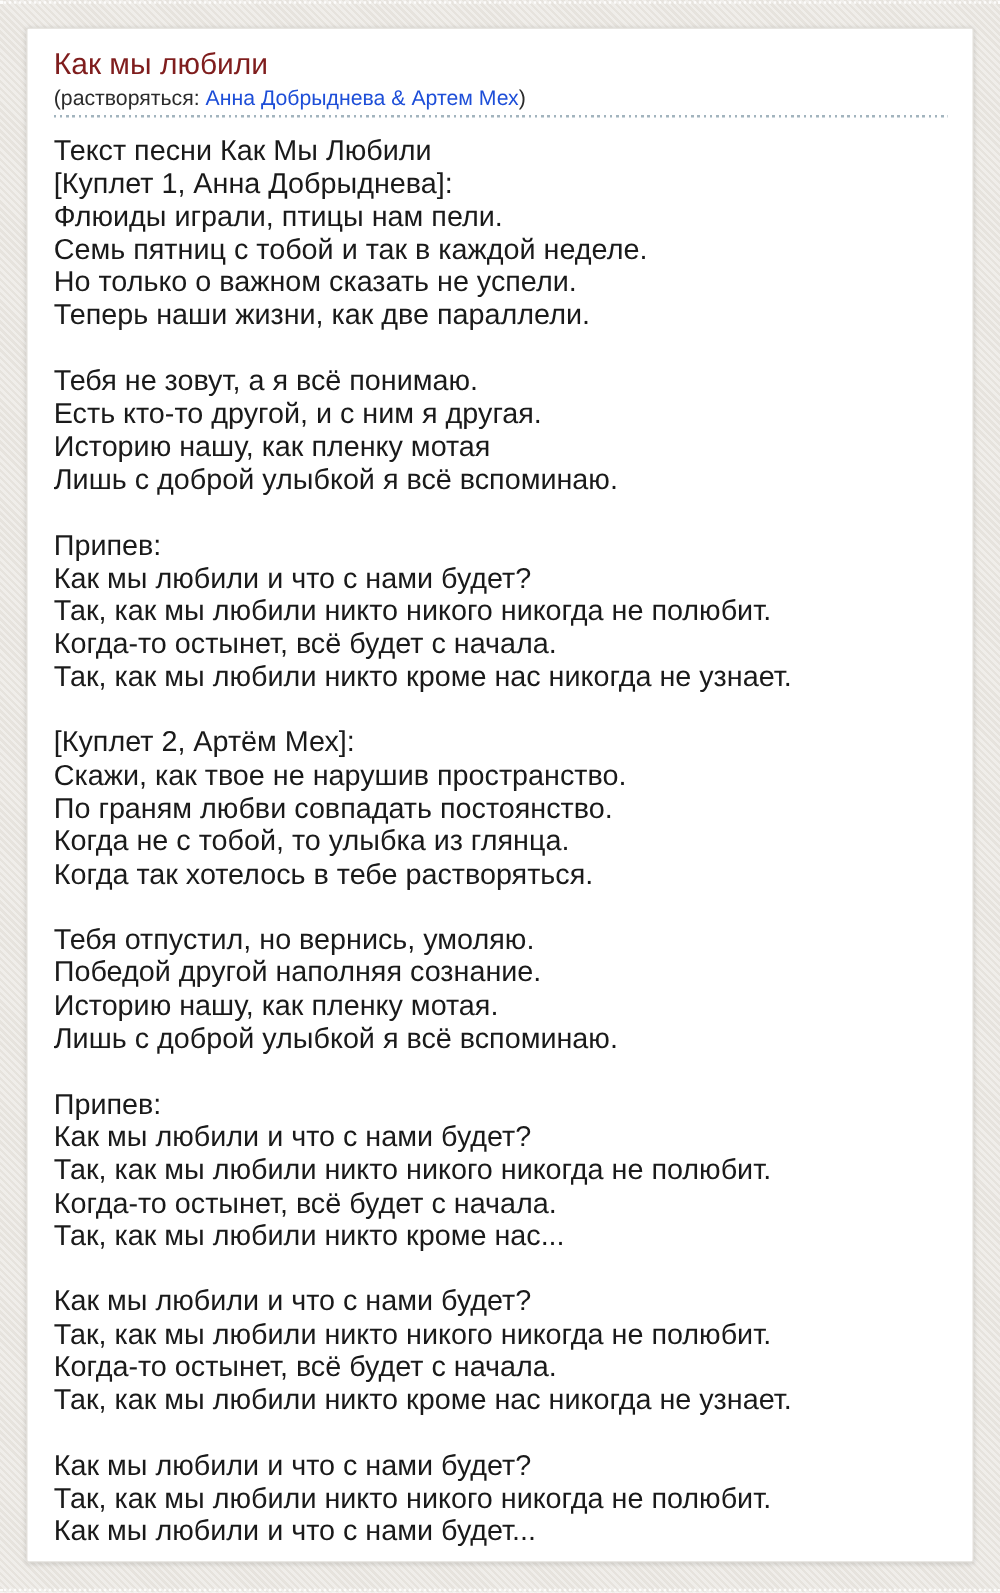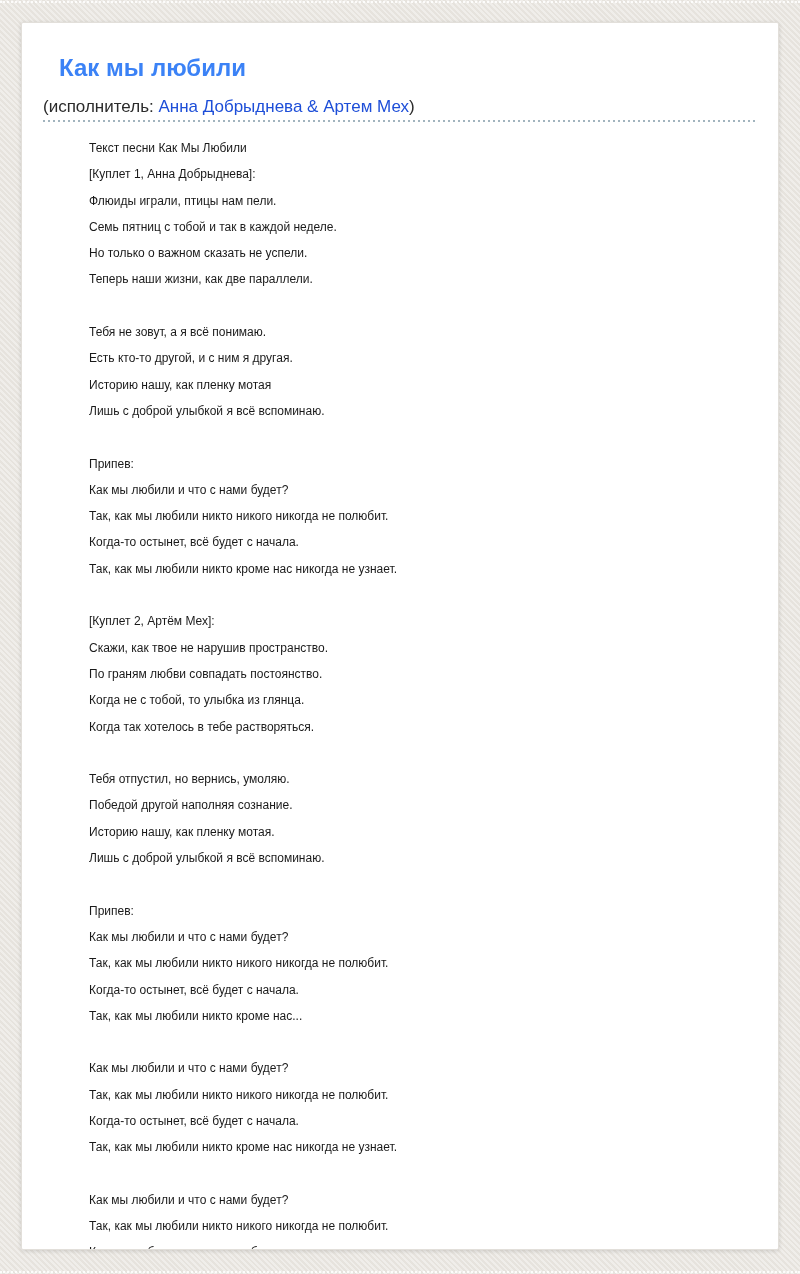--- a/index.html
+++ b/index.html
@@ -29,58 +29,57 @@
     left: 21px; top: 22px;
     width: 758px; height: 1228px;
     background: #ffffff;
     border: 1px solid #e2dfda;
     border-radius: 2px;
     box-shadow: 0 1px 4px rgba(0,0,0,0.14);
     padding: 16px 20px 0 21px;
     overflow: hidden;
   }
   .title {
-    margin: 16px;
+    margin: 0;
     font-size: 24px;
-    font-weight: 700;
+    font-weight: 400;
     line-height: 26px;
-    color: #3b82f6;
+    color: #7f1d1d;
   }
   .performer {
     margin-top: 4px;
     font-size: 17px;
     line-height: 20px;
     color: #2b2b2b;
   }
   .artist-link {
     color: #1d4ed8;
     text-decoration: none;
     cursor: pointer;
   }
   .divider {
     margin-top: 3px;
     height: 2px;
     background: repeating-linear-gradient(90deg, #a2b4be 0 2px, transparent 2px 5px);
   }
   .lyrics {
     margin-top: 13px;
-    font-size: 12px;
+    font-size: 23px;
     line-height: 26.3px;
     color: #1a1a1a;
     white-space: pre-line;
-    margin-left: 46px;
   }
 </style>
 </head>
 <body>
 
 <div class="card">
   <h1 class="title">Как мы любили</h1>
 
-  <div class="performer"><span>(исполнитель: </span><a href="#" class="artist-link">Анна Добрыднева &amp; Артем Мех</a><span>)</span></div>
+  <div class="performer"><span>(растворяться: </span><a href="#" class="artist-link">Анна Добрыднева &amp; Артем Мех</a><span>)</span></div>
 
   <div class="divider"></div>
 
   <div class="lyrics">Текст песни Как Мы Любили
 [Куплет 1, Анна Добрыднева]:
 Флюиды играли, птицы нам пели.
 Семь пятниц с тобой и так в каждой неделе.
 Но только о важном сказать не успели.
 Теперь наши жизни, как две параллели.
 

